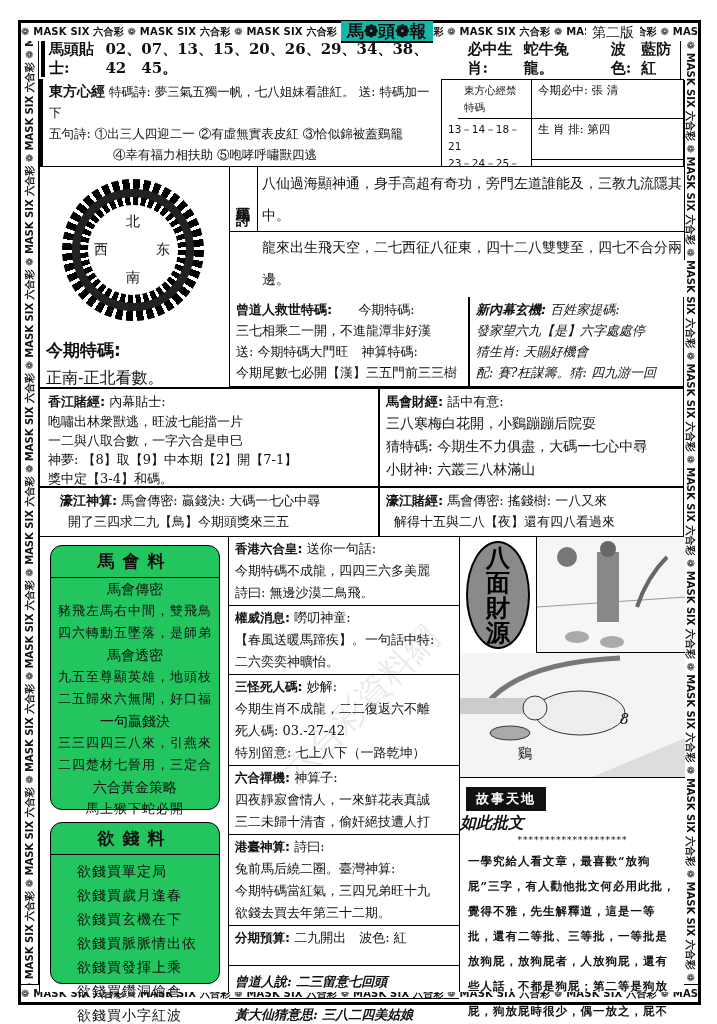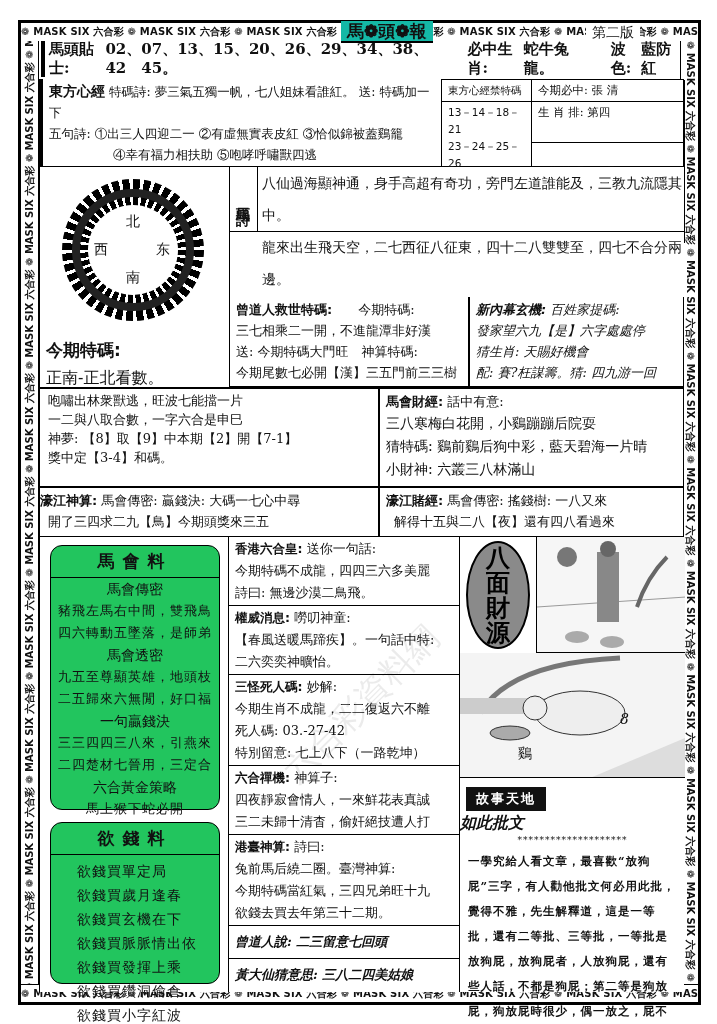--- a/index.html
+++ b/index.html
@@ -29,21 +29,21 @@
 
   .box { position: absolute; border: 1.5px solid #000; background: #fff; }
   .lbl { font-weight: bold; font-family: "DejaVu Sans", sans-serif; }
   .txt { font-size: 13px; line-height: 21px; }
 
   
   .east { left: 0; top: 38px; width: 402px; height: 88px; border-left: 4px solid #000; border-top: none; border-right: none; border-bottom: 1.5px solid #000; padding: 2px 6px; font-size: 12.5px; line-height: 21px; }
 
   .grid-right { left: 402px; top: 38px; width: 243px; height: 88px; display: grid; grid-template-columns: 90px 153px; }
   .grid-right .cell { border-right: 1px solid #000; border-bottom: 1px solid #000; font-size: 11.5px; padding: 2px 6px; }
-  .g-head { grid-column: 1; grid-row: 1; font-family: "DejaVu Sans", sans-serif; font-size: 10.5px !important; line-height: 17px; }
+  .g-head { grid-column: 1; grid-row: 1; font-family: "DejaVu Sans", sans-serif; font-size: 10.5px !important; line-height: 17px; margin-left: 16px; }
   .g-nums { grid-column: 1; grid-row: 2 / span 4; font-family: "DejaVu Sans", sans-serif; font-size: 10.5px !important; line-height: 17px; }
   .g-r { grid-column: 2; line-height: 17px; }
 
   
   .wheel-area { left: 0; top: 126px; width: 190px; height: 260px; border: none; border-left: 1.5px solid #000; }
   .wheel { position: absolute; left: 22px; top: 12px; width: 142px; height: 142px; border-radius: 50%; background: repeating-conic-gradient(#000 0deg 6deg, #fff 6deg 9deg); }
   .wheel::after { content: ""; position: absolute; left: 10px; top: 10px; right: 10px; bottom: 10px; border-radius: 50%; border: 8px solid #222; }
   .wheel-inner { position: absolute; left: 26px; top: 26px; width: 90px; height: 90px; border-radius: 50%; background: #fff; z-index: 2; }
   .wheel-inner span { position: absolute; font-size: 14px; }
   .special { position: absolute; left: 6px; top: 170px; font-size: 16px; line-height: 27px; }
@@ -52,21 +52,21 @@
   .poems { left: 190px; top: 126px; width: 455px; height: 130px; border: none; border-left: 1.5px solid #000; }
   .poem-row { display: flex; height: 65px; border-bottom: 1.5px solid #000; }
   .poem-head { width: 28px; font-size: 14px; font-weight: bold; writing-mode: vertical-rl; text-orientation: upright; display: flex; align-items: center; justify-content: center; border-right: 1.5px solid #000; letter-spacing: 2px; }
   .poem-body { flex: 1; font-size: 14px; line-height: 32px; padding-left: 4px; }
 
   .rescue { left: 190px; top: 256px; width: 240px; height: 90px; border-top: none; padding: 2px 6px; }
   .inner { left: 430px; top: 256px; width: 215px; height: 90px; border-top: none; padding: 2px 6px; font-style: italic; }
 
   .hkgamble { left: 0; top: 346px; width: 340px; height: 100px; padding: 2px 8px; border-top: 2px solid #000; }
   .horsefin { left: 340px; top: 346px; width: 305px; height: 100px; padding: 2px 6px; border-top: 2px solid #000; }
-  .haojiang1 { left: 0; top: 446px; width: 340px; height: 50px; padding: 2px 0; }
+  .haojiang1 { left: 0; top: 446px; width: 340px; height: 50px; padding: 2px 20px; }
   .haojiang2 { left: 340px; top: 446px; width: 305px; height: 50px; padding: 2px 6px; }
 
   
   .leftcol { left: 0; top: 496px; width: 190px; height: 455px; border: none; border-left: 1.5px solid #000; border-right: 1.5px solid #000; }
   .rbox { position: absolute; left: 10px; width: 170px; border: 1.5px solid #000; border-radius: 12px; background: #22c55e; text-align: center; }
   .rbox .title { font-size: 17px; font-weight: bold; letter-spacing: 8px; padding: 4px 0; border-bottom: 1.5px solid #000; }
   .rbox .sub { font-size: 14px; font-family: "DejaVu Sans", sans-serif; line-height: 22px; }
   .rbox .line { font-size: 13px; line-height: 22px; letter-spacing: 1px; }
   .yq .line { text-align: left; padding-left: 26px; font-size: 14px; line-height: 24px; }
 
@@ -193,30 +193,31 @@
     </div>
 
     <div class="box inner txt">
       <div><span class="lbl">新內幕玄機:</span> <span>百姓家提碼:</span></div>
       <div>發家望六九【是】六字處處停</div>
       <div>猜生肖: 天賜好機會</div>
       <div>配: 賽?枉謀籌。猜: 四九游一回</div>
     </div>
 
     <div class="box hkgamble txt">
+      <div><span class="lbl">香江賭經:</span> <span>內幕貼士:</span></div>
       <div style="line-height:19px">咆嘯出林衆獸逃，旺波七能擋一片</div>
       <div style="line-height:19px">一二與八取合數，一字六合是申巳</div>
       <div style="line-height:19px">神夢: 【8】取【9】中本期【2】開【7-1】</div>
       <div style="line-height:19px">獎中定【3-4】和碼。</div>
     </div>
 
     <div class="box horsefin txt">
       <div><span class="lbl">馬會財經:</span> <span>話中有意:</span></div>
       <div style="font-size:14px;line-height:23px">三八寒梅白花開，小鷄蹦蹦后院耍</div>
-      <div style="font-size:14px;line-height:23px">猜特碼: 鷄前鷄后狗中彩，藍天碧海一片晴</div>
+      <div style="font-size:14px;line-height:23px">猜特碼: 今期生不力俱盡，大碼一七心中尋</div>
       <div style="font-size:14px;line-height:23px">小財神: 六叢三八林滿山</div>
     </div>
 
     <div class="box haojiang1 txt">
       <div><span class="lbl">濠江神算:</span> <span>馬會傳密: 贏錢決: 大碼一七心中尋</span></div>
       <div style="padding-left:8px">開了三四求二九【鳥】今期頭獎來三五</div>
     </div>
 
     <div class="box haojiang2 txt">
       <div><span class="lbl">濠江賭經:</span> <span>馬會傳密: 搖錢樹: 一八又來</span></div>
@@ -274,20 +275,23 @@
         <div><span class="lbl">六合禪機:</span> <span>神算子:</span></div>
         <div>四夜靜寂會情人，一來鮮花表真誠</div>
         <div>三二未歸十清杳，偷奸絕技遭人打</div>
       </div>
       <div class="msec">
         <div><span class="lbl">港臺神算:</span> <span>詩曰:</span></div>
         <div>兔前馬后繞二圈。臺灣神算:</div>
         <div>今期特碼當紅氣，三四兄弟旺十九</div>
         <div>欲錢去買去年第三十二期。</div>
       </div>
+      <div class="msec" style="height:40px">
+        <span class="lbl">分期預算:</span> <span>二九開出　波色: 紅</span>
+      </div>
       <div class="msec" style="font-weight:bold;font-style:italic;line-height:30px">曾道人說: 二三留意七回頭</div>
       <div class="msec" style="font-weight:bold;font-style:italic;line-height:30px;border-bottom:none">黃大仙猜意思: 三八二四美姑娘</div>
     </div>
 
     <div class="box right">
       <div class="oval">
         <span>八</span>
         <span>面</span>
         <span>財</span>
         <span>源</span>

